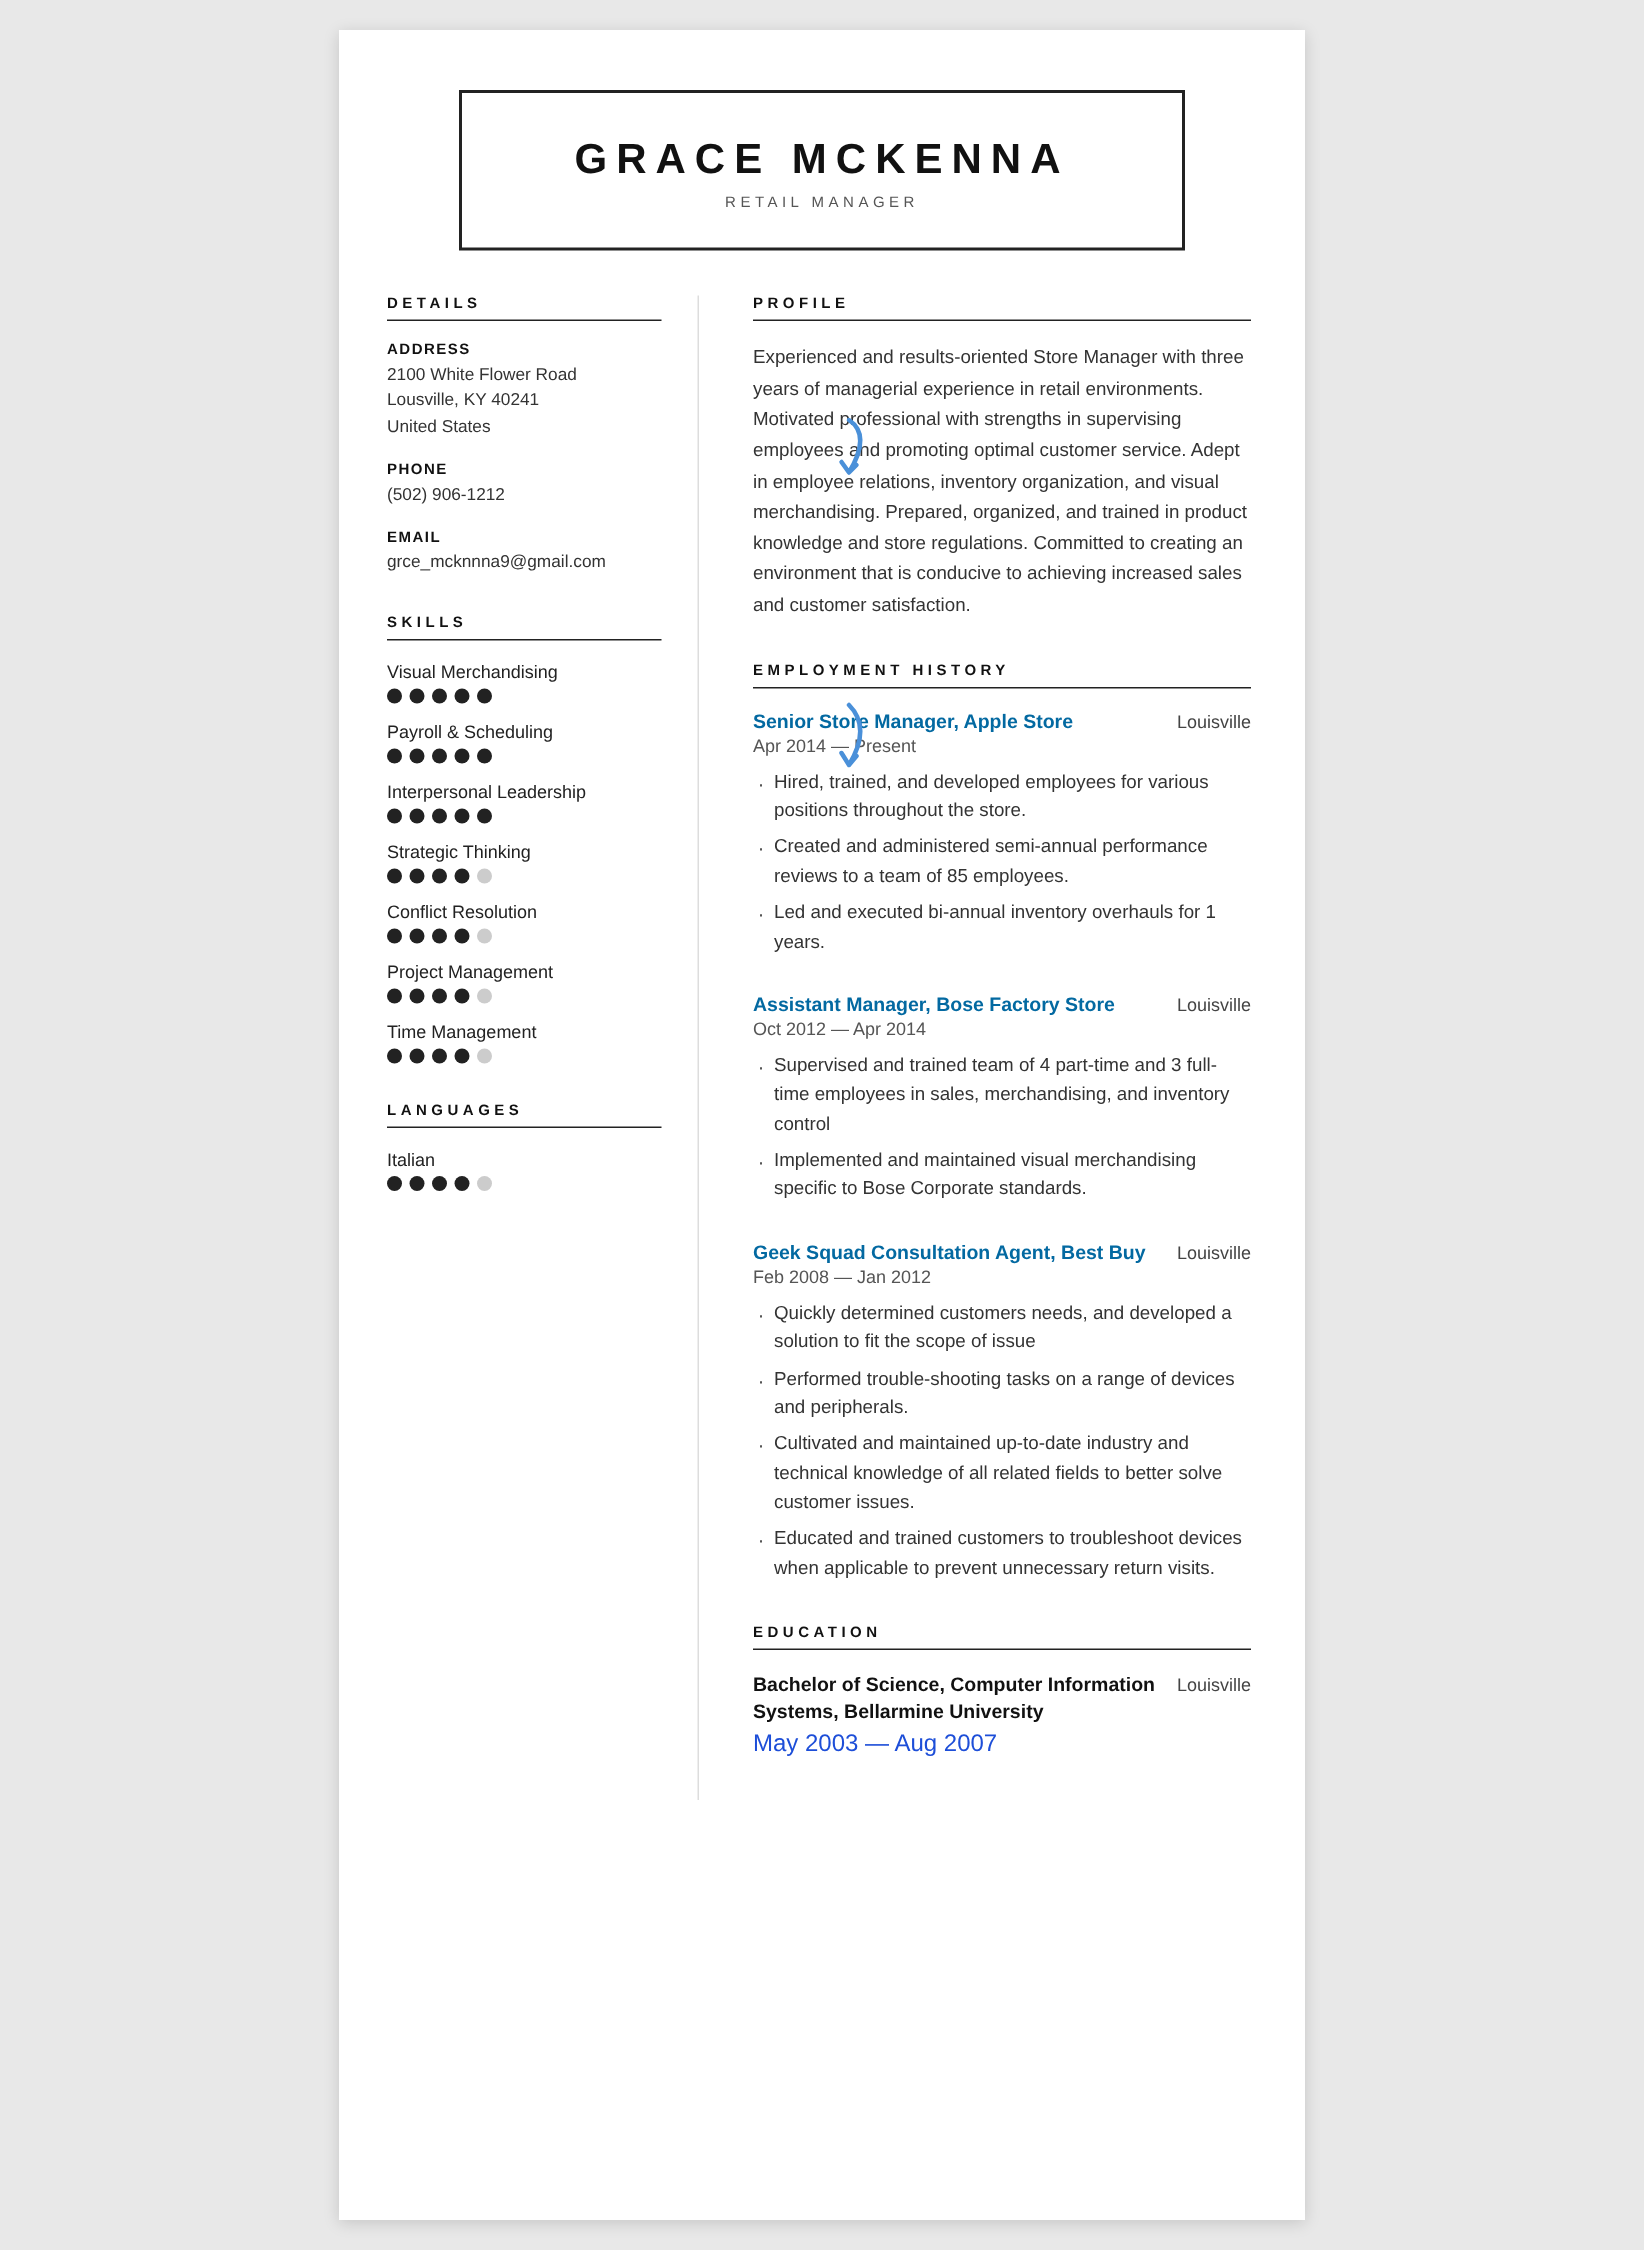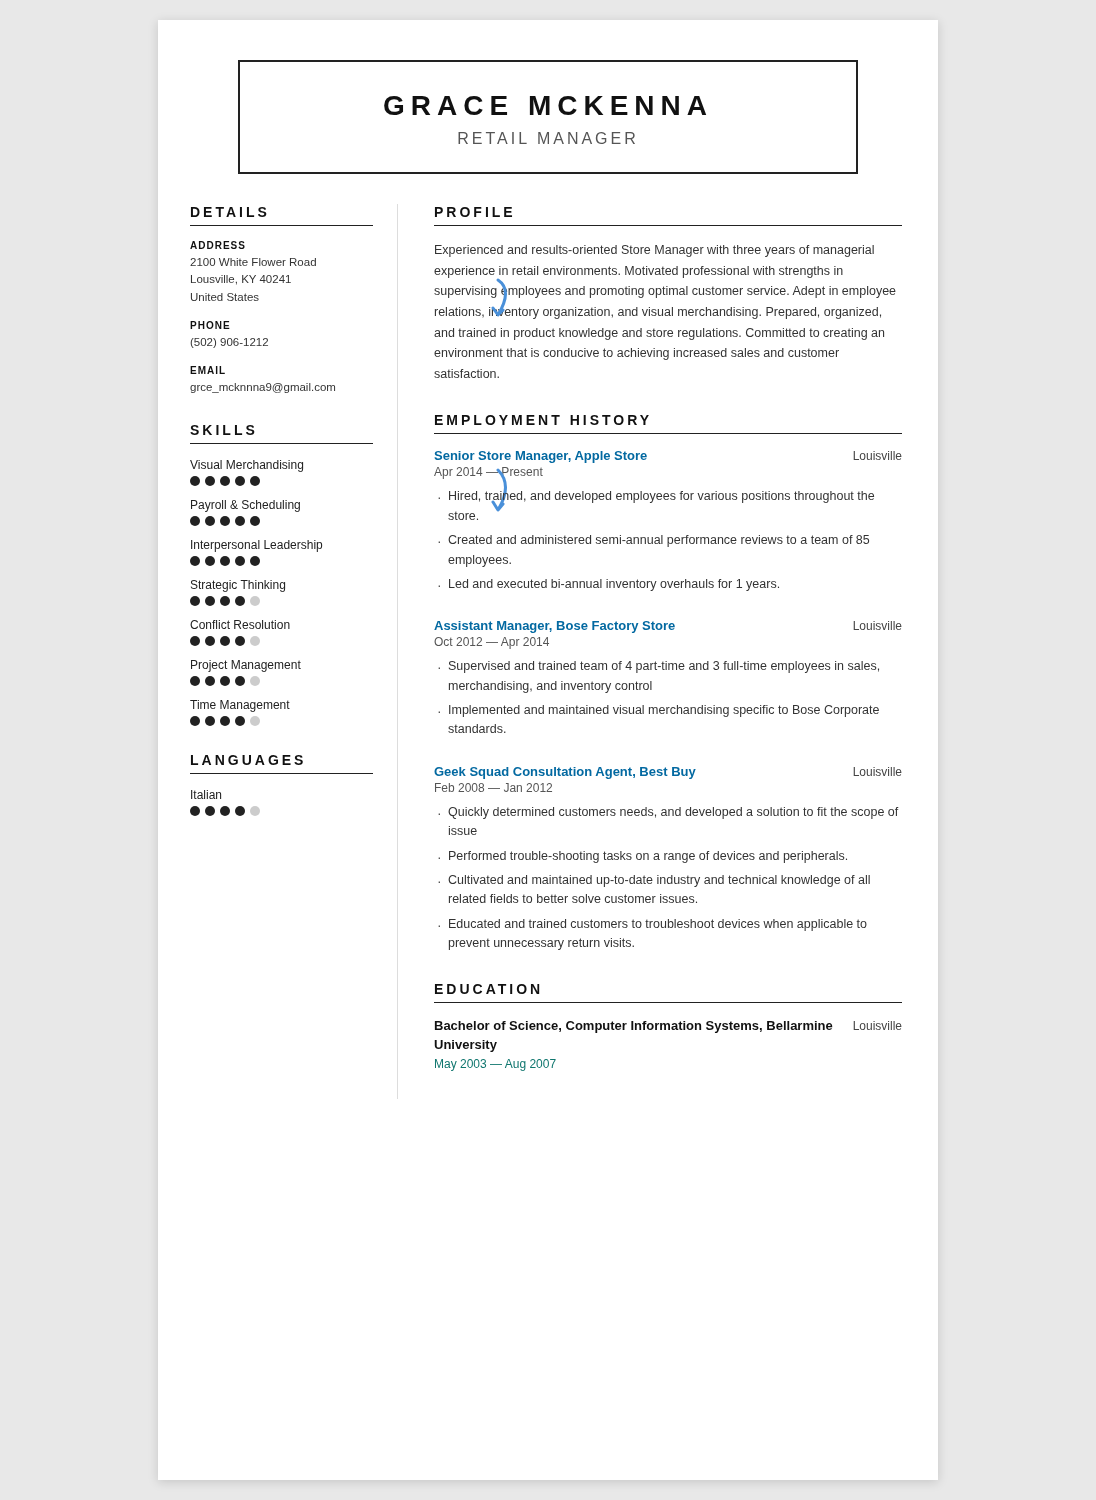--- a/index.html
+++ b/index.html
@@ -6,42 +6,42 @@
     body {
       font-family: 'Arial', sans-serif;
       background: #e8e8e8;
       display: flex;
       justify-content: center;
       padding: 20px;
       min-height: 1500px;
     }
     .resume-page {
       background: #fff;
-      width: 780px;
+      width: 644px;
       min-height: 1460px;
       position: relative;
       padding: 0;
       box-shadow: 0 2px 10px rgba(0,0,0,0.15);
     }
     
     .header-box {
       border: 2px solid #222;
       margin: 40px 80px 20px 80px;
       padding: 28px 40px 24px 40px;
       text-align: center;
     }
     .header-name {
       font-size: 28px;
       font-weight: 900;
       letter-spacing: 6px;
       color: #111;
       text-transform: uppercase;
     }
     .header-title {
-      font-size: 16px;
+      font-size: 10px;
       letter-spacing: 3px;
       color: #555;
       margin-top: 8px;
       text-transform: uppercase;
     }
 
     
     .body-layout {
       display: flex;
       margin-top: 30px;
@@ -52,21 +52,21 @@
       padding: 0 24px 0 32px;
       border-right: 1px solid #ddd;
     }
     .right-col {
       flex: 1;
       padding: 0 36px 0 36px;
     }
 
     
     .section-label {
-      font-size: 14px;
+      font-size: 10px;
       font-weight: 700;
       letter-spacing: 3px;
       text-transform: uppercase;
       color: #111;
       border-bottom: 1.5px solid #222;
       padding-bottom: 5px;
       margin-bottom: 14px;
     }
 
     
@@ -193,22 +193,22 @@
       font-weight: 700;
       color: #111;
       line-height: 1.4;
       max-width: 420px;
     }
     .edu-location {
       font-size: 12px;
       color: #444;
     }
     .edu-dates {
-      font-size: 12px;
-      color: #0f766e;
+      font-size: 16px;
+      color: #1d4ed8;
       margin-top: 3px;
     }
 
     
     .arrow-decoration {
       position: absolute;
       pointer-events: none;
     }
   </style>
 </head>

